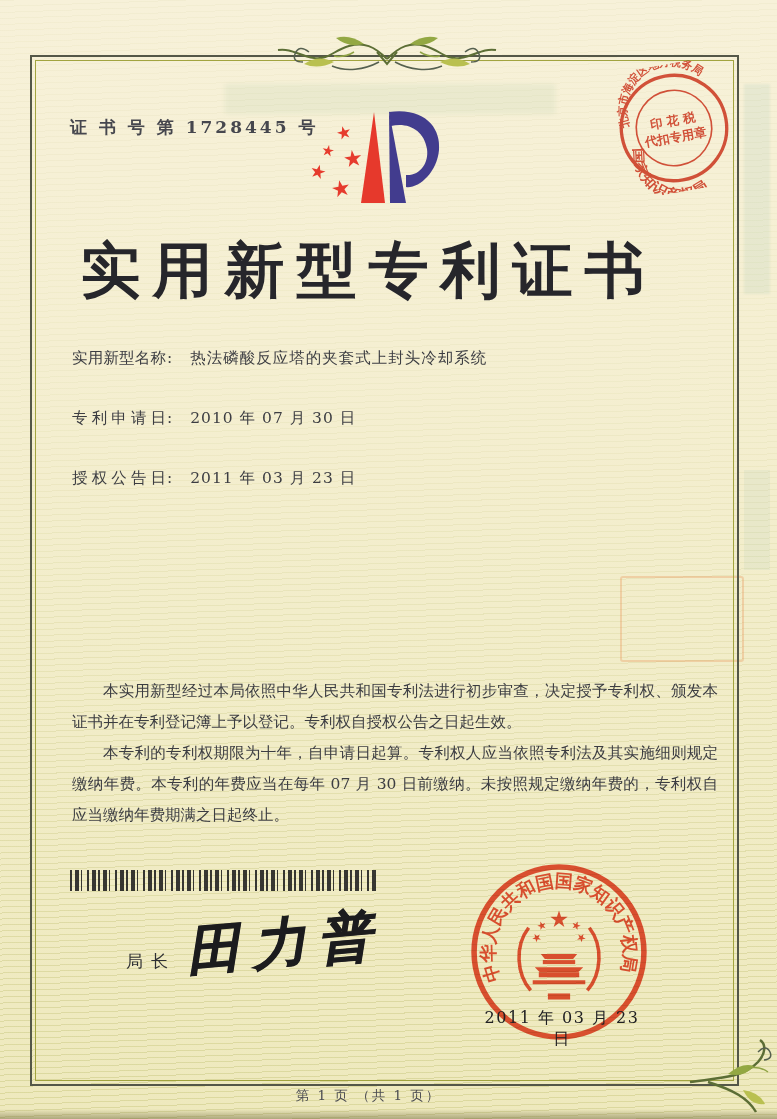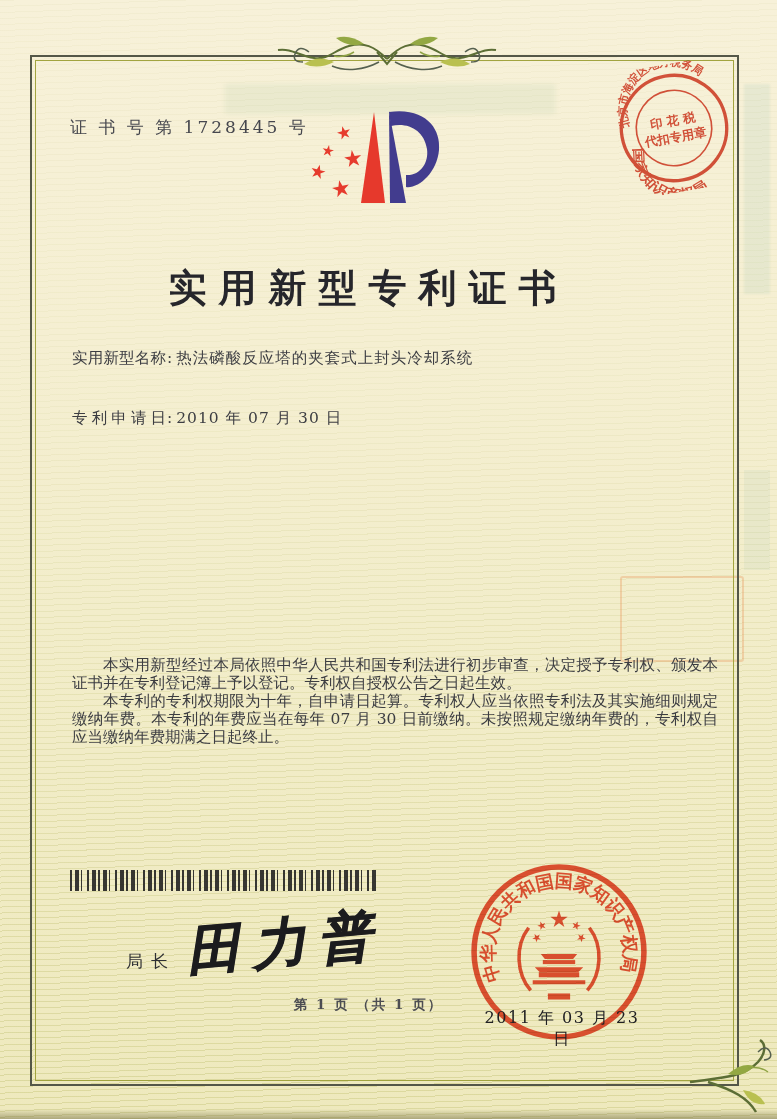--- a/index.html
+++ b/index.html
@@ -19,40 +19,40 @@
   
   .frame-dark{position:absolute;left:30px;top:55px;right:38px;bottom:33px;border:2px solid #545748;}
   .frame-olive{position:absolute;left:35px;top:60px;right:43px;bottom:38px;border:1.5px solid #a2a43f;}
   
   .ghost{position:absolute;pointer-events:none;}
   .g1{left:225px;top:84px;width:330px;height:30px;background:rgba(150,190,150,.12);filter:blur(2px);}
   .g2{left:620px;top:576px;width:120px;height:82px;border:2px solid rgba(232,140,75,.30);border-radius:3px;}
   .g3{left:744px;top:84px;width:26px;height:210px;background:rgba(100,170,160,.10);filter:blur(1px);}
   .g4{left:744px;top:470px;width:26px;height:100px;background:rgba(100,170,160,.08);}
   
-  .cert-no{position:absolute;left:70px;top:116px;font-size:17px;letter-spacing:3px;color:#46474e;}
+  .cert-no{position:absolute;left:70px;top:116px;font-size:17px;letter-spacing:3px;color:#46474e;font-weight:bold;}
   .logo{position:absolute;left:308px;top:102px;width:140px;height:112px;}
   .tax-stamp{position:absolute;left:612px;top:64px;width:124px;height:128px;transform:rotate(-10deg);mix-blend-mode:multiply;opacity:.92;}
-  .title{position:absolute;left:0;right:40px;top:231px;text-align:center;font-size:38px;font-weight:700;letter-spacing:12px;color:#26262b;margin-top:32px;}
+  .title{position:absolute;left:0;right:40px;top:231px;text-align:center;font-size:60px;font-weight:700;letter-spacing:12px;color:#26262b;}
   .fields{position:absolute;left:72px;top:348px;font-size:15.5px;}
   .f-row{height:60px;white-space:nowrap;}
   .f-label{display:inline-block;width:94px;text-align:justify;text-align-last:justify;vertical-align:top;}
   .f-colon{margin-left:1px;}
-  .f-value{margin-left:4px;letter-spacing:1px;}
-  .paras{position:absolute;left:72px;top:656px;width:646px;font-size:15.5px;line-height:18px;text-align:justify;}
+  .f-value{margin-left:18px;letter-spacing:1px;}
+  .paras{position:absolute;left:72px;top:676px;width:646px;font-size:15.5px;line-height:31px;text-align:justify;}
   .paras p{margin:0;text-indent:2em;}
   .barcode{
     position:absolute;left:70px;top:870px;width:308px;height:21px;opacity:.88;
     background:repeating-linear-gradient(90deg,#1e1e1e 0 2px,transparent 2px 5px,#1e1e1e 5px 9px,transparent 9px 11px,#1e1e1e 11px 12px,transparent 12px 17px,#1e1e1e 17px 19px,transparent 19px 22px,#1e1e1e 22px 26px,transparent 26px 28px);
   }
   .sig-title{position:absolute;left:126px;top:950px;font-size:17px;letter-spacing:8px;color:#2e2f33;text-align:right;}
   .sig{position:absolute;left:182px;top:896px;width:195px;height:98px;}
   .seal{position:absolute;left:468px;top:861px;width:182px;height:182px;mix-blend-mode:multiply;opacity:.93;}
   .seal-date{position:absolute;left:477px;top:1008px;width:170px;font-size:16px;letter-spacing:1.5px;color:#202023;text-align:center;}
-  .footer{position:absolute;left:0;right:40px;top:996px;text-align:center;font-size:13.5px;letter-spacing:2px;color:#4c4d52;font-weight:bold;}
+  .footer{position:absolute;left:0;right:40px;top:1087px;text-align:center;font-size:13.5px;letter-spacing:2px;color:#4c4d52;}
   .orn-top{position:absolute;left:260px;top:22px;width:254px;height:66px;}
   .orn-corner{position:absolute;left:688px;top:1038px;width:89px;height:78px;}
   svg text{font-family:"DejaVu Serif","Liberation Serif",serif;}
 </style>
 </head>
 <body>
 
 <div class="page">
   <div class="pattern"></div>
 
@@ -134,20 +134,23 @@
 
   <div class="title">实用新型专利证书</div>
 
   <div class="fields">
     <div class="f-row">
       <span class="f-label">实用新型名称</span><span class="f-colon">:</span><span class="f-value">热法磷酸反应塔的夹套式上封头冷却系统</span>
     </div>
     <div class="f-row">
       <span class="f-label">专利申请日</span><span class="f-colon">:</span><span class="f-value">2010 年 07 月 30 日</span>
     </div>
+    <div class="f-row">
+      <span class="f-label">授权公告日</span><span class="f-colon">:</span><span class="f-value">2011 年 03 月 23 日</span>
+    </div>
   </div>
 
   <div class="paras">
     <p>本实用新型经过本局依照中华人民共和国专利法进行初步审查，决定授予专利权、颁发本证书并在专利登记簿上予以登记。专利权自授权公告之日起生效。</p>
     <p>本专利的专利权期限为十年，自申请日起算。专利权人应当依照专利法及其实施细则规定缴纳年费。本专利的年费应当在每年 07 月 30 日前缴纳。未按照规定缴纳年费的，专利权自应当缴纳年费期满之日起终止。</p>
   </div>
 
   <div class="barcode"></div>
 
   <div class="sig-title">局长</div>

